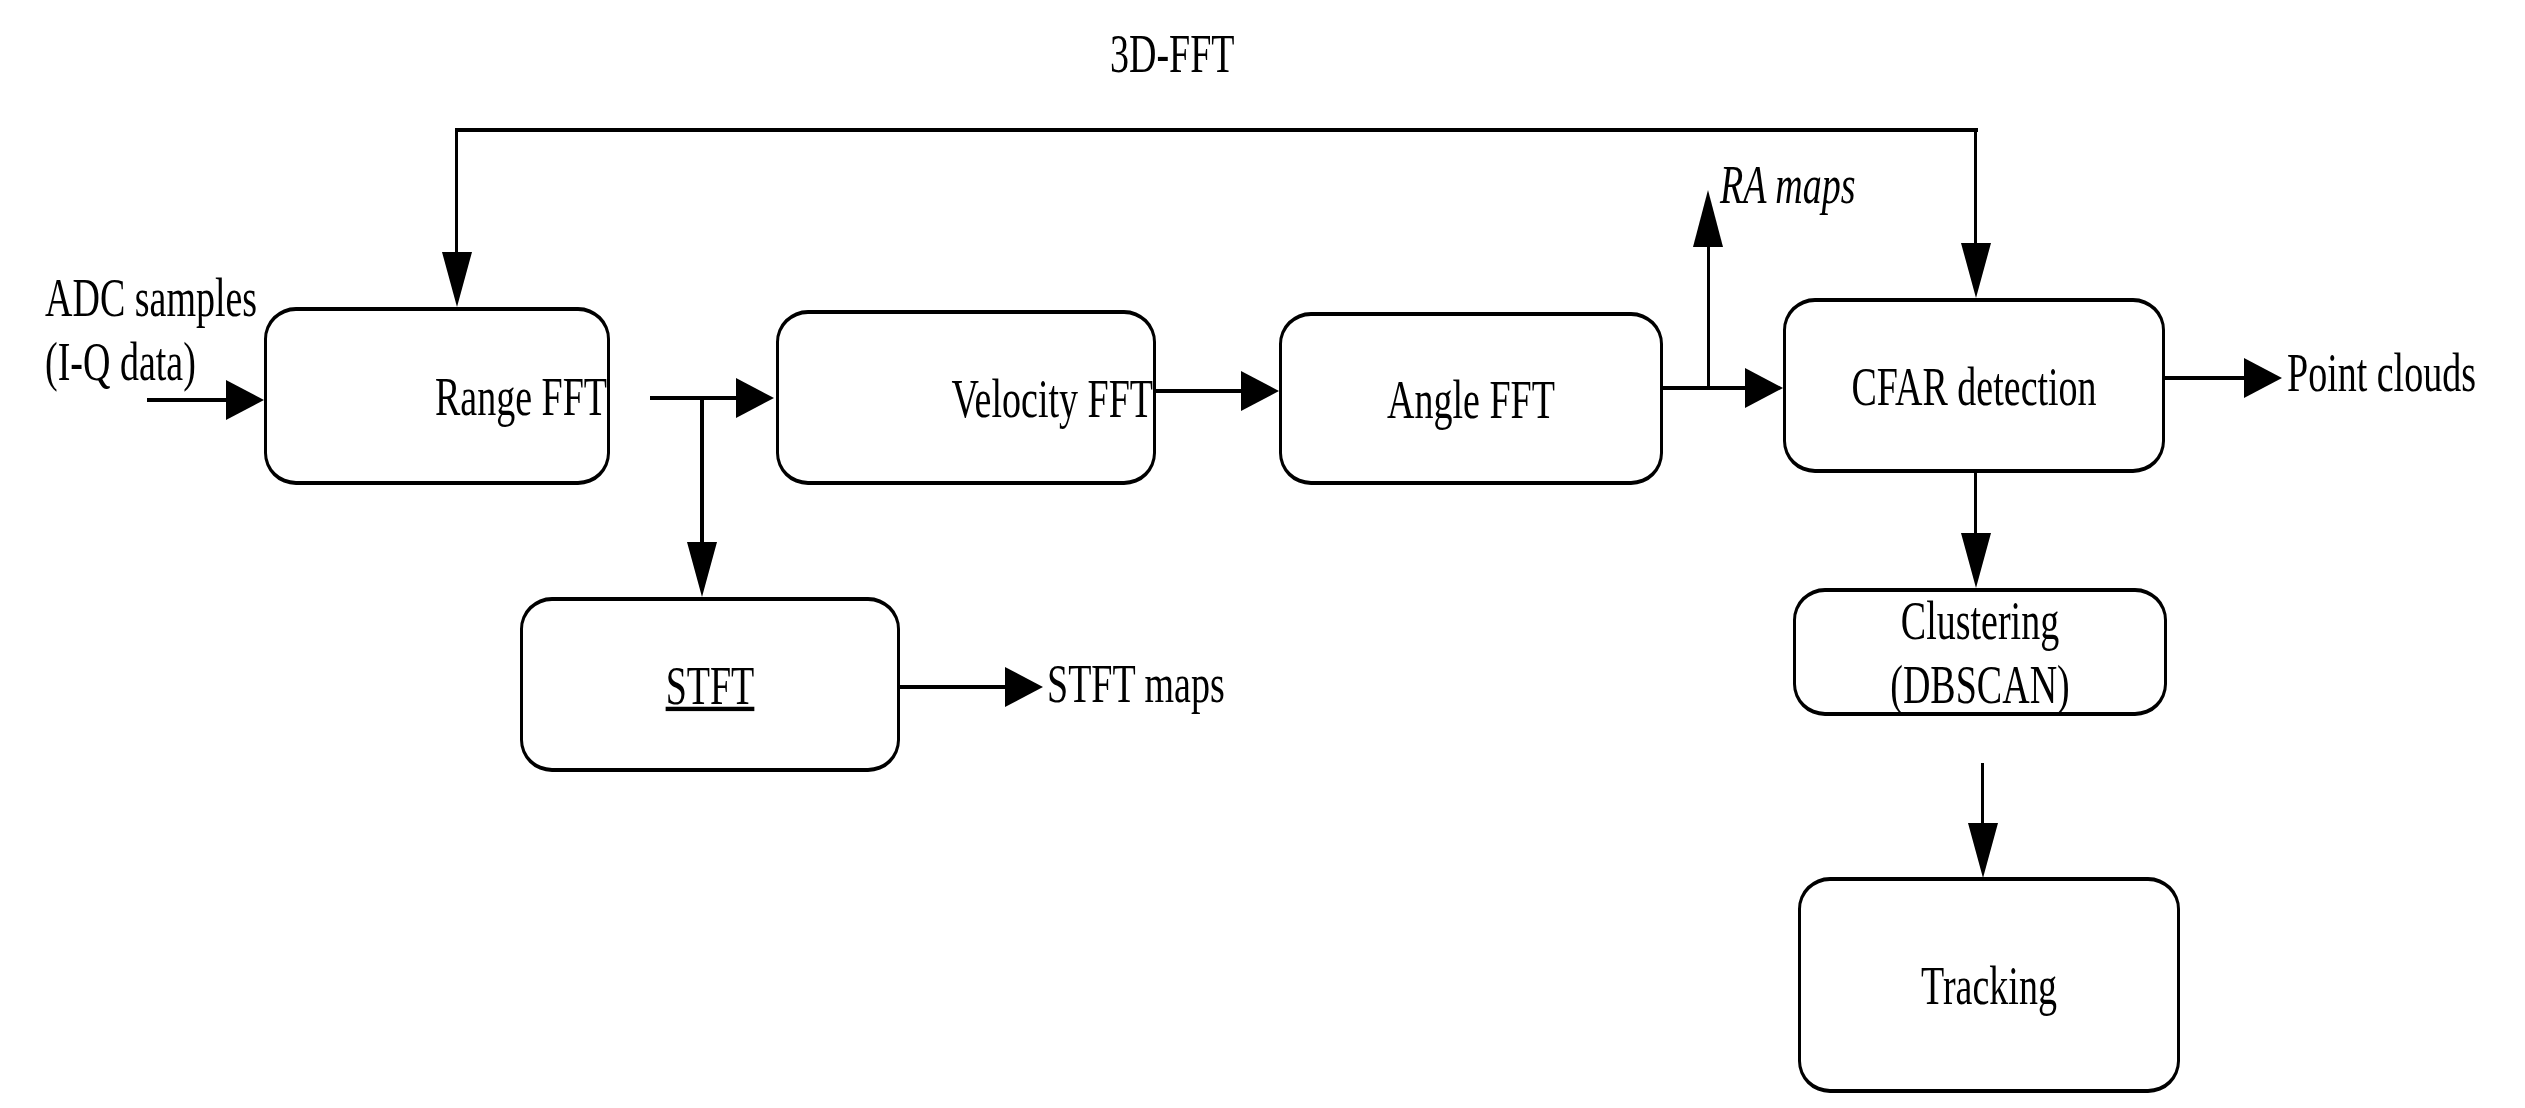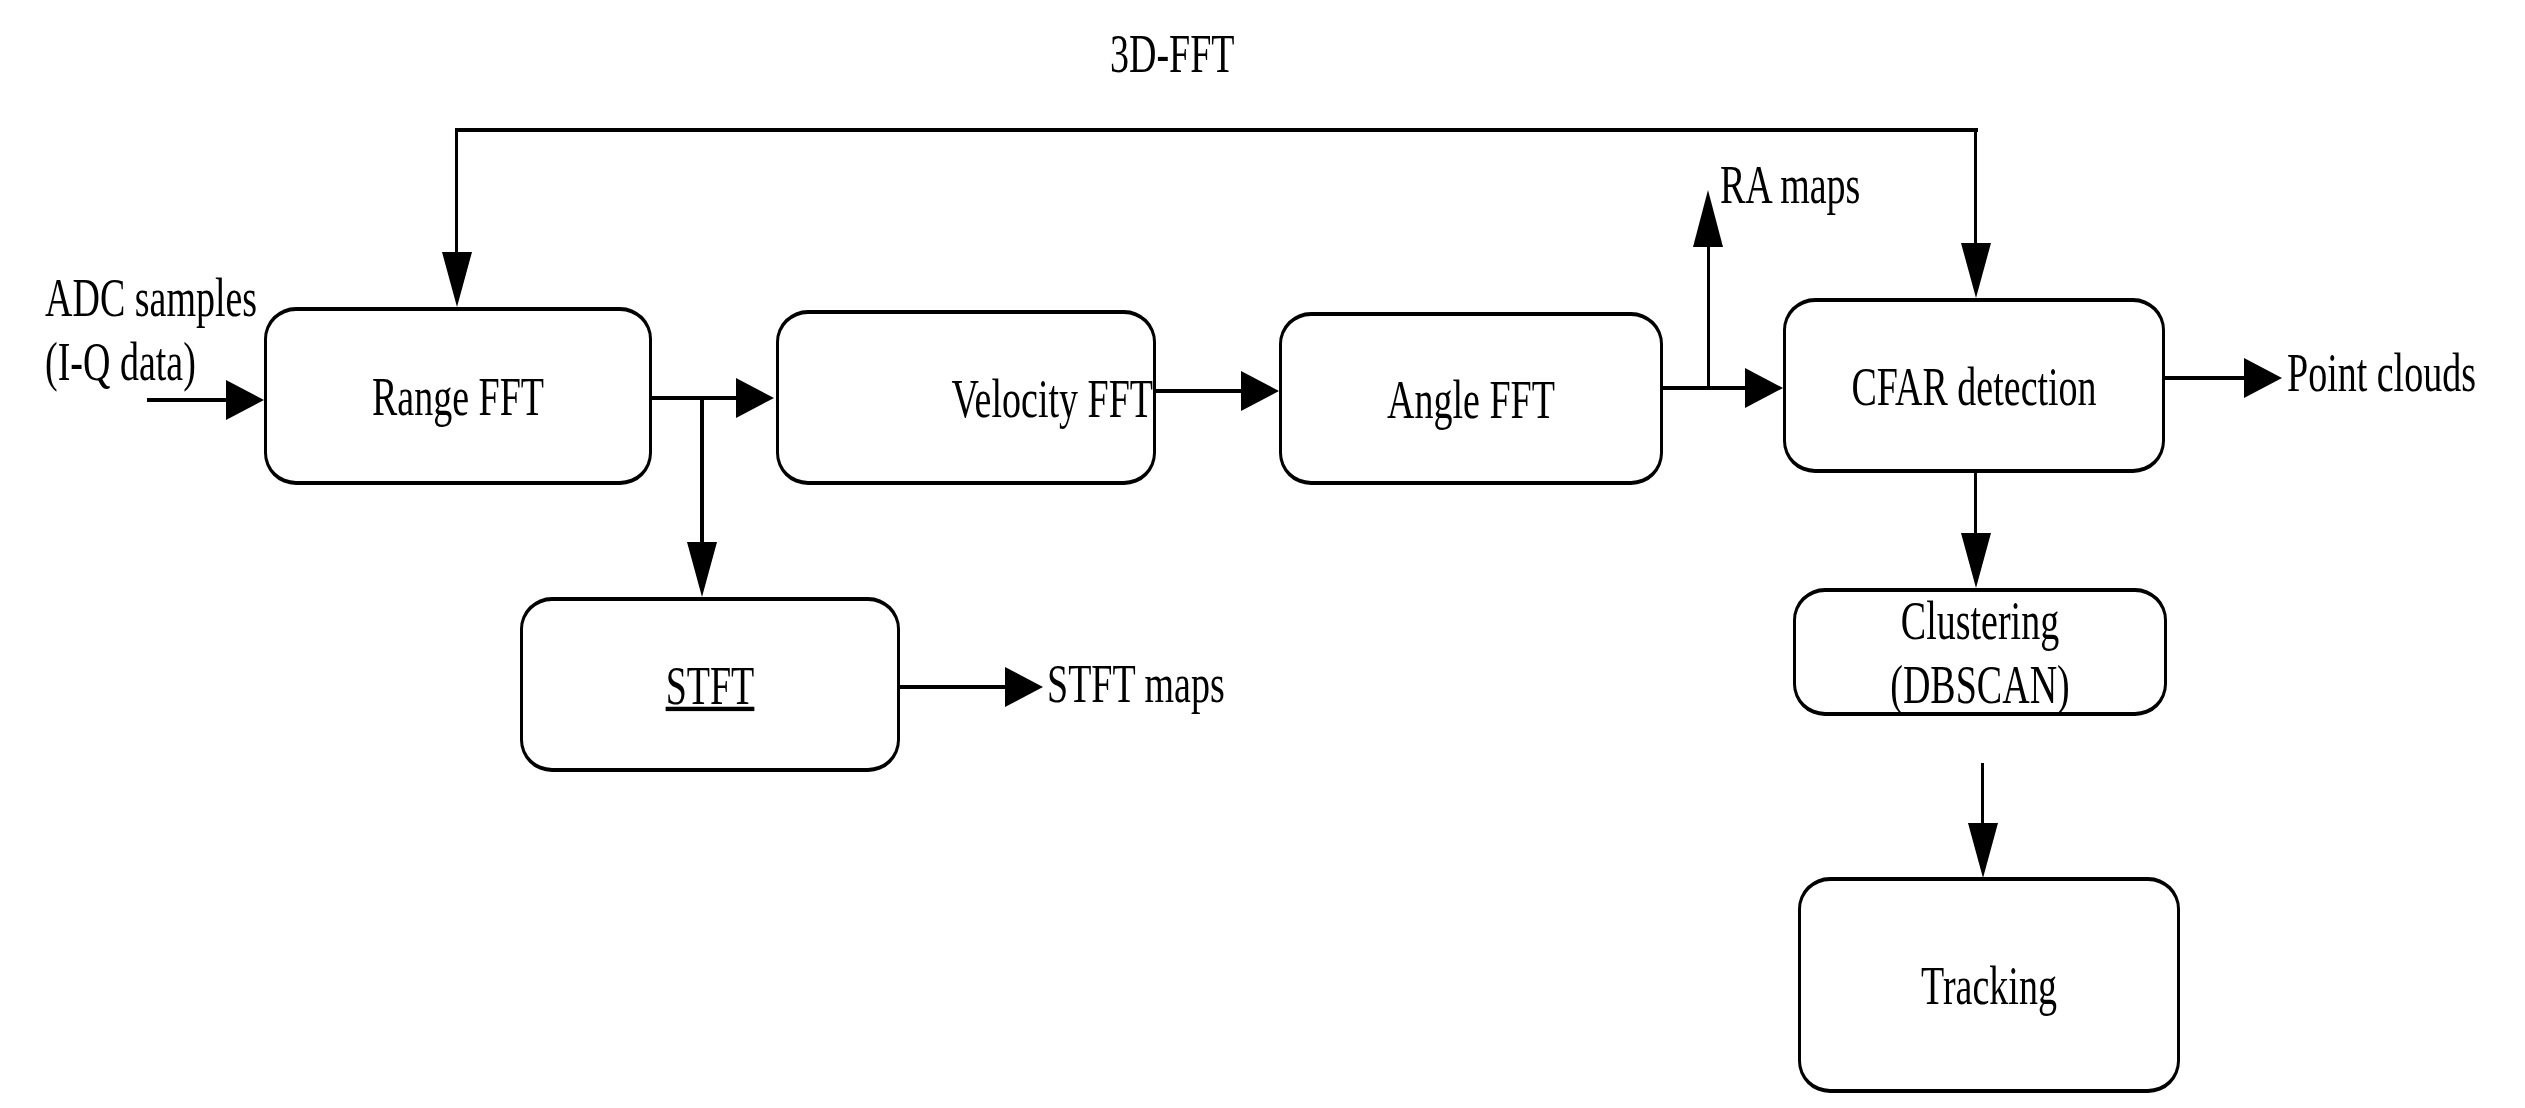--- a/index.html
+++ b/index.html
@@ -49,21 +49,21 @@
 
   <div class="free" style="left:45px; top:265px;">
     <span class="stretch">
       <span>ADC samples</span><br>
       <span>(I-Q data)</span>
     </span>
   </div>
   <div class="hline" style="left:147px; top:398px; width:80px; height:4px;"></div>
   <div class="arr arr-right" style="left:226px; top:380px;"></div>
 
-  <div class="node" style="left:264px; top:307px; width:388px; height:178px;">
+  <div class="node" style="left:264px; top:307px; width:346px; height:178px;justify-content:flex-end;">
     <span class="stretch">Range FFT</span>
   </div>
 
   <div class="hline" style="left:650px; top:396px; width:88px; height:4px;"></div>
   <div class="arr arr-right" style="left:736px; top:378px;"></div>
 
   <div class="node" style="left:776px; top:310px; width:380px; height:175px;justify-content:flex-end;">
     <span class="stretch">Velocity FFT</span>
   </div>
 
@@ -72,21 +72,21 @@
 
   <div class="node" style="left:1279px; top:312px; width:384px; height:173px;">
     <span class="stretch">Angle FFT</span>
   </div>
 
   <div class="hline" style="left:1661px; top:386px; width:84px; height:4px;"></div>
   <div class="arr arr-right" style="left:1745px; top:368px;"></div>
 
   <div class="vline" style="left:1707px; top:247px; width:3px; height:141px;"></div>
   <div class="arr arr-up" style="left:1693px; top:190px;"></div>
-  <div class="free" style="left:1720px; top:152px;">
+  <div class="free" style="left:1720px; top:152px;font-style:italic;">
     <span class="stretch">RA maps</span>
   </div>
 
   <div class="node" style="left:1783px; top:298px; width:382px; height:175px;">
     <span class="stretch">CFAR detection</span>
   </div>
 
   <div class="hline" style="left:2163px; top:376px; width:82px; height:4px;"></div>
   <div class="arr arr-right" style="left:2244px; top:358px;"></div>
   <div class="free" style="left:2287px; top:340px;">

